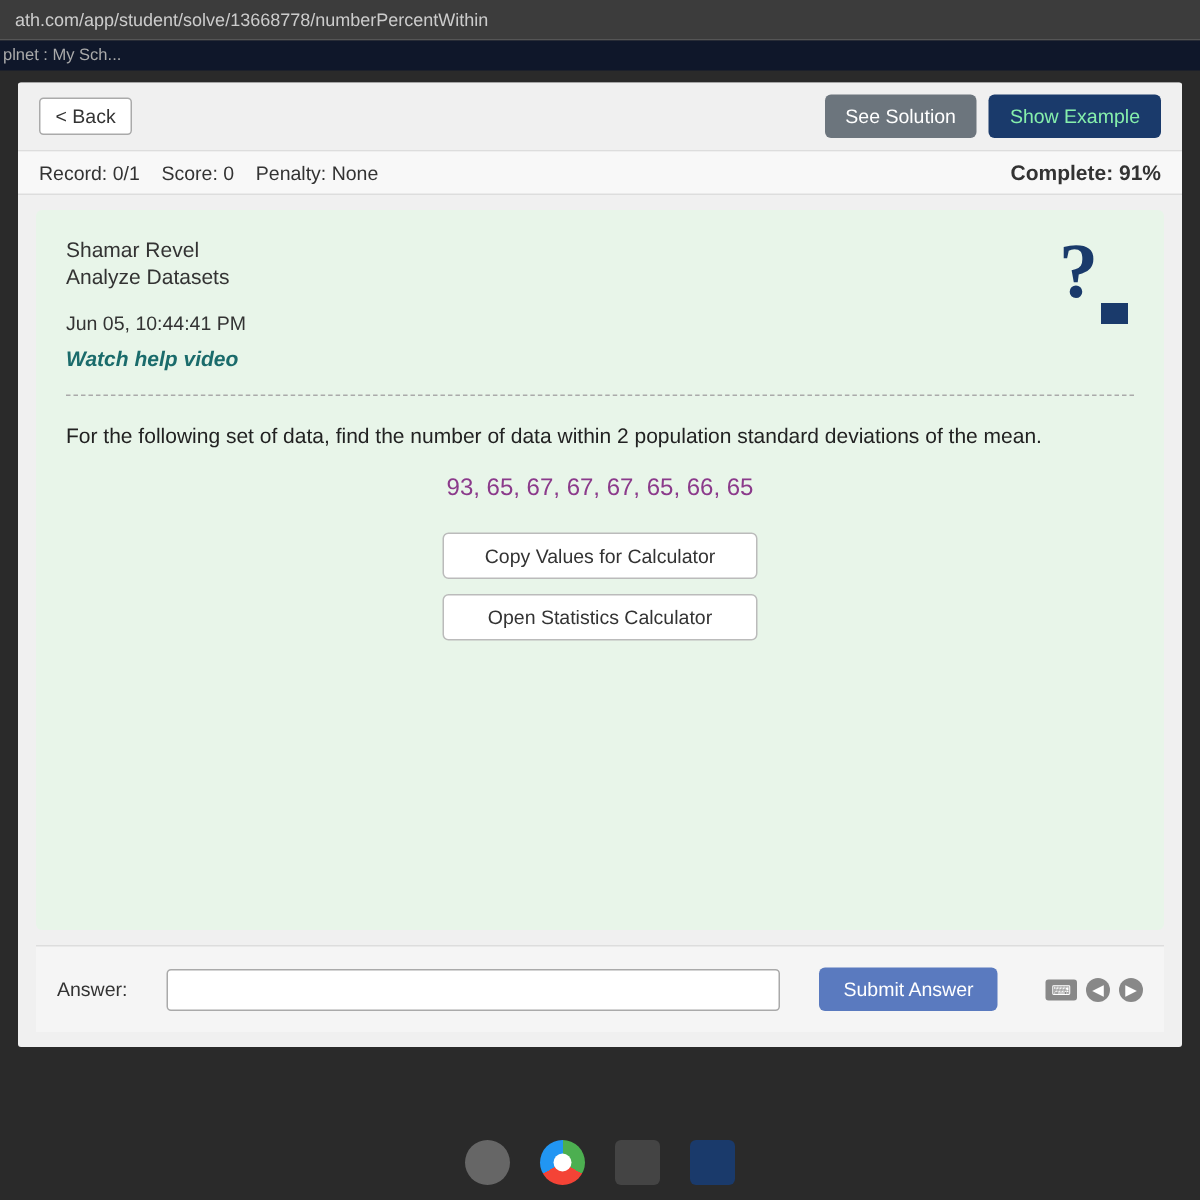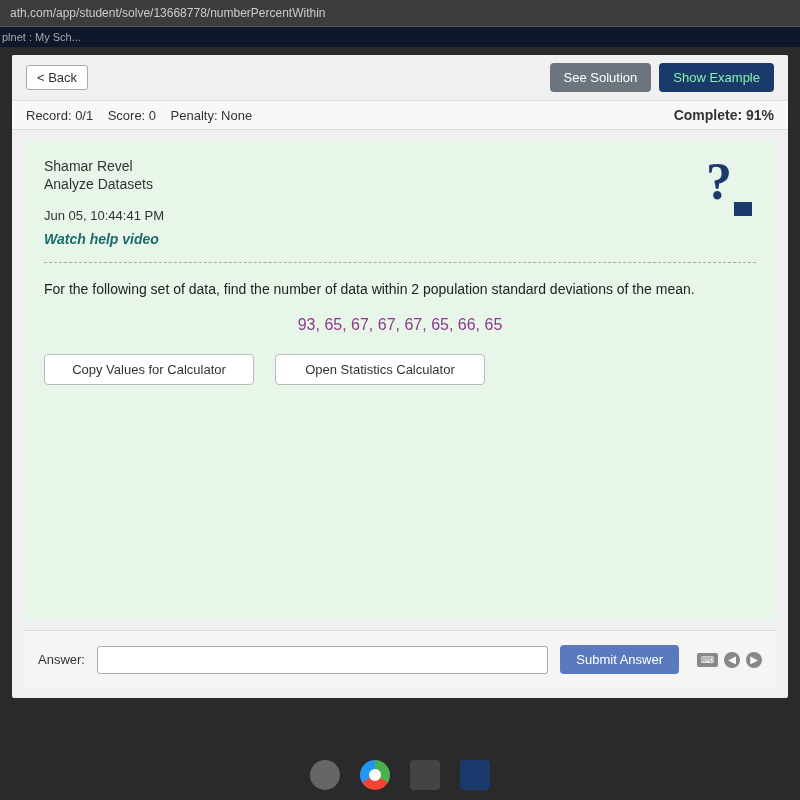--- a/index.html
+++ b/index.html
@@ -182,23 +182,23 @@
     .data-values {
       text-align: center;
       font-size: 16px;
       color: #8b3a8b;
       font-weight: normal;
       margin: 16px 0 20px 0;
     }
 
     .calc-buttons {
       display: flex;
-      flex-direction: row;
-      align-items: center;
-      gap: 21px;
+      flex-direction: column;
+      align-items: center;
+      gap: 10px;
       margin: 10px 0 20px 0;
     }
 
     .calc-btn {
       background: #fff;
       border: 1px solid #bbb;
       border-radius: 4px;
       padding: 7px 20px;
       font-size: 13px;
       color: #333;
@@ -208,21 +208,21 @@
     }
 
     
     .answer-area {
       background: #f5f5f5;
       padding: 14px 14px;
       margin: 0 12px 10px 12px;
       border-top: 1px solid #ddd;
       display: flex;
       align-items: center;
-      gap: 12px;
+      gap: 26px;
     }
 
     .answer-label {
       font-size: 13px;
       color: #333;
       white-space: nowrap;
     }
 
     .answer-input {
       flex: 1;

